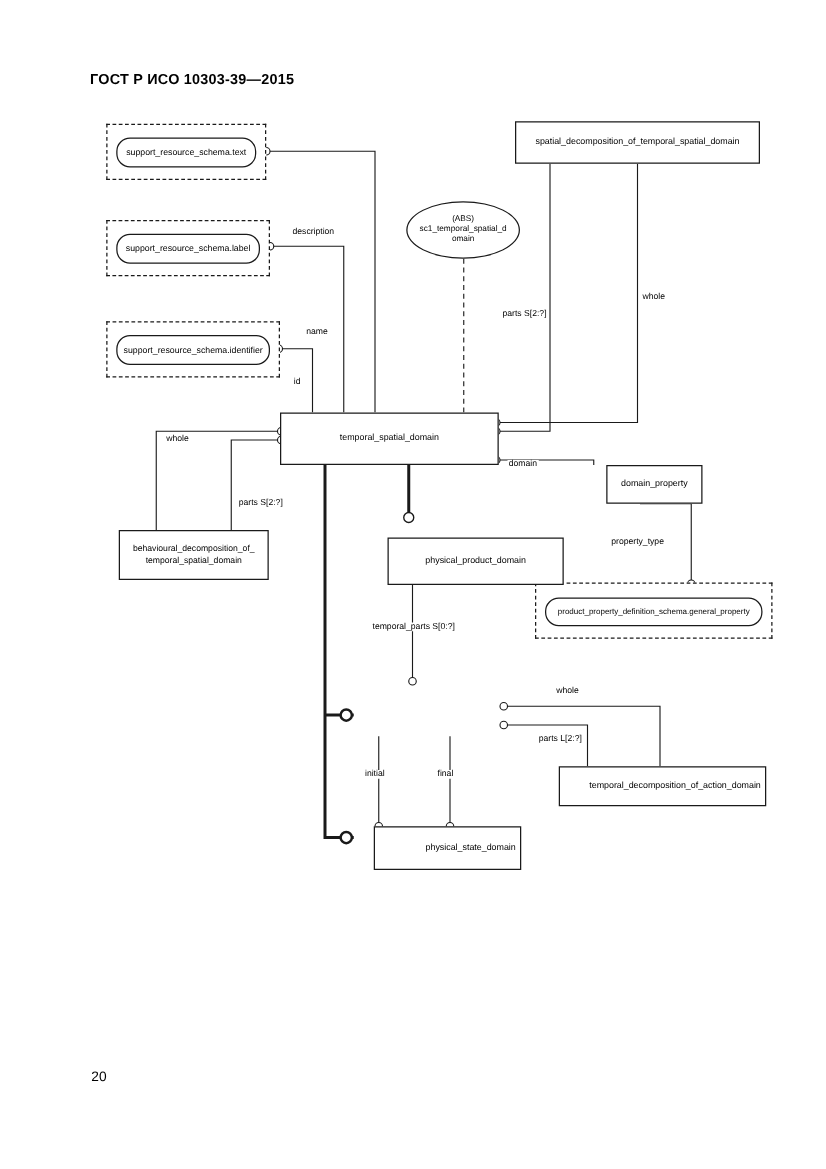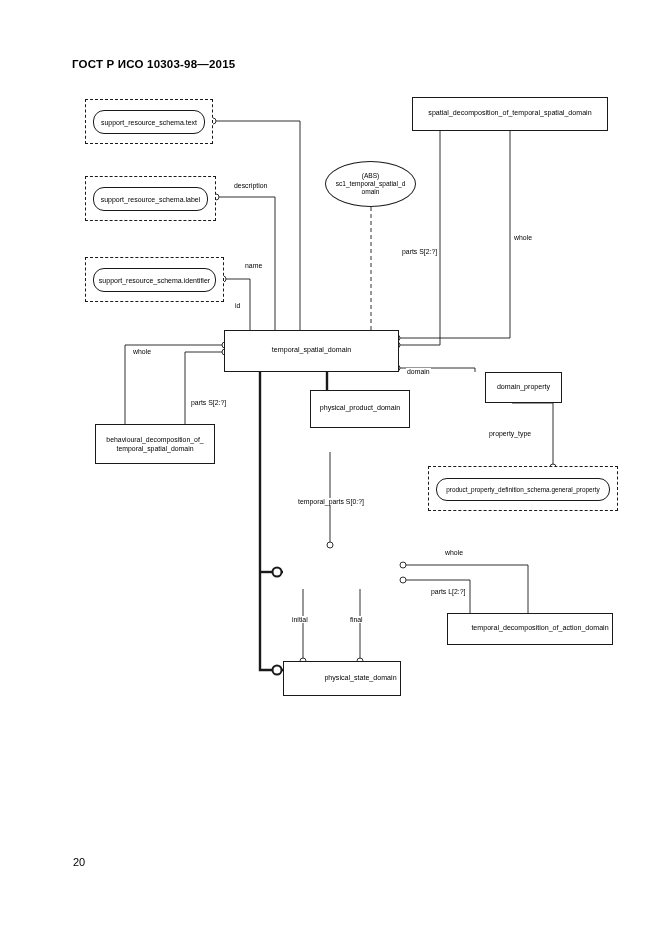--- a/index.html
+++ b/index.html
@@ -121,21 +121,21 @@
     background: #ffffff;
     padding: 0 1px;
     z-index: 6;
   }
 </style>
 </head>
 <body>
 
 <div class="page">
 
-  <div class="std-header">ГОСТ Р ИСО 10303-98—2015</div>
+  <div class="std-header">ГОСТ Р ИСО 10303-39—2015</div>
 
   <div class="diagram">
 
     <svg width="661" height="935">
       <g stroke="#1a1a1a" fill="none" stroke-width="0.9">
 
         <path d="M212,121 L300,121 L300,330"></path>
         <circle cx="213" cy="121" r="3" fill="#ffffff"></circle>
 
         <path d="M215,197 L275,197 L275,330"></path>
@@ -223,30 +223,30 @@
 
     <div class="node" style="left:474px; top:372px; width:77px; height:31px;margin-left:11px;">
       <span>domain_property</span>
     </div>
 
     <div class="node two-line" style="left:95px; top:424px; width:120px; height:40px; flex-direction:column;">
       <span>behavioural_decomposition_of_</span>
       <span>temporal_spatial_domain</span>
     </div>
 
-    <div class="node" style="left:310px; top:390px; width:100px; height:38px;">
+    <div class="node" style="left:310px; top:430px; width:141px; height:38px;">
       <span>physical_product_domain</span>
     </div>
 
 
     <div class="node" style="left:447px; top:613px; width:166px; height:32px;padding-left:24px;">
       <span>temporal_decomposition_of_action_domain</span>
     </div>
 
-    <div class="node" style="left:283px; top:661px; width:118px; height:35px;padding-left:41px;">
+    <div class="node" style="left:299px; top:661px; width:118px; height:35px;padding-left:41px;">
       <span>physical_state_domain</span>
     </div>
 
     <div class="edge-label" style="left:233px; top:182px;">description</div>
     <div class="edge-label" style="left:244px; top:262px;">name</div>
     <div class="edge-label" style="left:234px; top:302px;">id</div>
     <div class="edge-label" style="left:401px; top:248px;">parts S[2:?]</div>
     <div class="edge-label" style="left:513px; top:234px;">whole</div>
     <div class="edge-label" style="left:132px; top:348px;">whole</div>
     <div class="edge-label" style="left:190px; top:399px;">parts S[2:?]</div>

